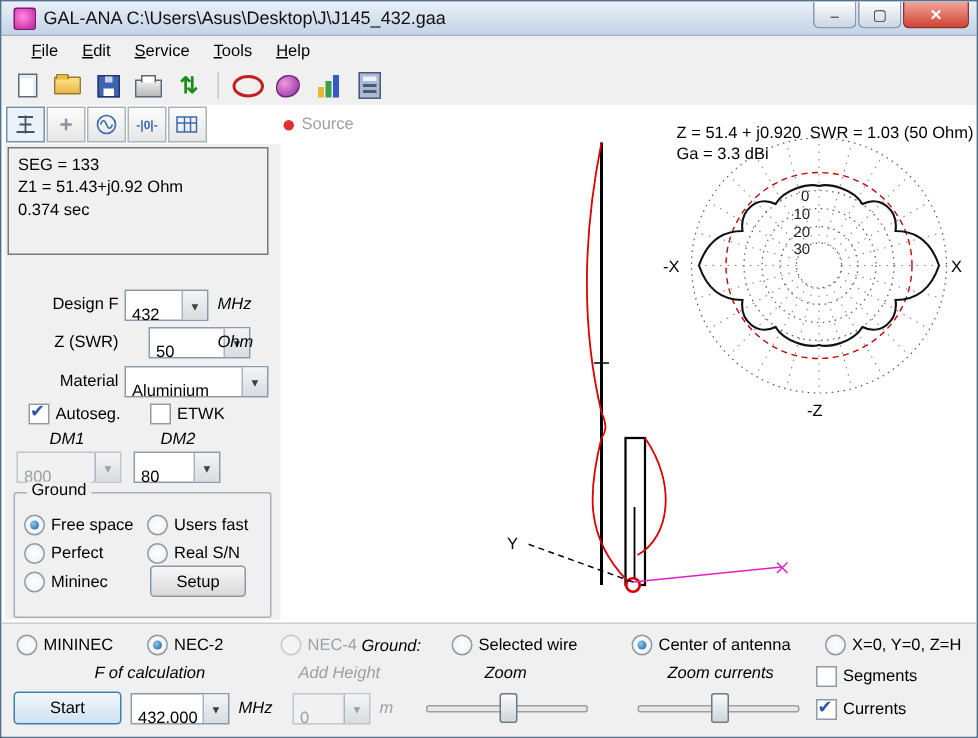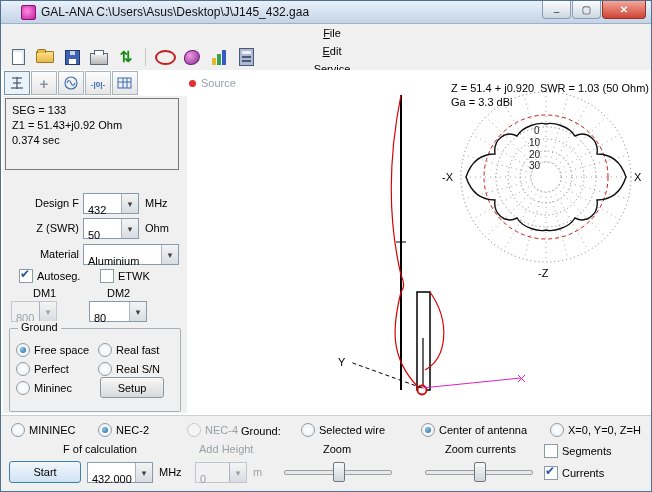--- a/index.html
+++ b/index.html
@@ -1,28 +1,28 @@
 <!DOCTYPE html>
 <html><head>
 <meta charset="utf-8">
 <style>
   html,body{margin:0;padding:0;background:#d8e0ea;font-family:"Liberation Sans",sans-serif;font-size:11px;color:#000;}
   .window{width:652px;height:492px;box-sizing:border-box;border:1px solid #50708f;background:#f0f0f0;position:relative;overflow:hidden;}
   
-  .titlebar{height:22px;background:linear-gradient(#e9f1f9,#c3d3e6);border-bottom:1px solid #9db1c6;display:flex;align-items:center;padding:0 20px;position:relative;}
+  .titlebar{height:22px;background:linear-gradient(#e9f1f9,#c3d3e6);border-bottom:1px solid #9db1c6;display:flex;align-items:center;padding:0 8px;position:relative;}
   .i-app{width:13px;height:13px;border-radius:2px;background:radial-gradient(circle at 40% 40%,#ff8ae0,#c020a0);border:1px solid #8a1070;margin-right:5px;flex:0 0 auto;}
   .title-text{font-size:12px;color:#111;white-space:nowrap;overflow:hidden;}
   .win-btns{position:absolute;top:0;right:5px;display:flex;}
   .wbtn{height:17px;border:1px solid #8a9cb0;border-top:none;border-radius:0 0 4px 4px;background:linear-gradient(#fdfdfd,#ccd7e3);margin-left:1px;display:flex;align-items:center;justify-content:center;font-size:10px;color:#333;width:27px;}
   .wbtn.min::before{content:"\2013";margin-top:4px;}
   .wbtn.max::before{content:"\25A2";}
   .wbtn.close{width:42px;background:linear-gradient(#f3a79b,#cf4434);color:#fff;border-color:#8f3327;}
   .wbtn.close::before{content:"\2715";font-weight:bold;}
   
-  .menubar{height:20px;display:flex;align-items:center;padding-left:12px;background:#f0f0f0;flex-direction:column;}
+  .menubar{height:20px;display:flex;align-items:center;padding-left:12px;background:#f0f0f0;}
   .menu-item{padding:3px 8px;cursor:default;}
   .menu-item::first-letter{text-decoration:underline;}
   
   .toolbar{height:26px;display:flex;align-items:center;padding-left:5px;gap:3px;background:#f0f0f0;}
   .tool{width:24px;height:22px;display:flex;align-items:center;justify-content:center;}
   .tsep{width:1px;height:18px;background:#c6c6c6;margin:0 4px;}
   .i-page{width:11px;height:14px;background:#fff;border:1px solid #5a6a7a;box-shadow:inset -2px 2px 0 #e4ecf4;}
   .i-folder{width:16px;height:10px;background:linear-gradient(#ffe08a,#e8b84a);border:1px solid #9a7a20;border-radius:1px;position:relative;}
   .i-folder::before{content:"";position:absolute;top:-3px;left:0;width:7px;height:3px;background:#e8b84a;border:1px solid #9a7a20;border-bottom:none;border-radius:2px 2px 0 0;}
   .i-floppy{width:13px;height:13px;background:#3f62b5;border:1px solid #22386a;position:relative;}
@@ -54,21 +54,21 @@
   .tab{width:26px;height:24px;border:1px solid #aab4bd;background:linear-gradient(#fcfcfc,#e6e6e6);display:flex;align-items:center;justify-content:center;margin-right:1px;box-sizing:border-box;}
   .tab.active{background:#eaf2fa;border-color:#7a92a8;}
   .icon-plus::before{content:"+";font-size:15px;color:#8a94a0;font-weight:bold;}
   .icon-filter::before{content:"-|0|-";font-size:8px;font-weight:bold;color:#3a6ab0;letter-spacing:0;}
   .source-ind{position:absolute;left:188px;top:7px;display:flex;align-items:center;gap:5px;}
   .source-dot{width:7px;height:7px;border-radius:50%;background:#e03030;}
   .source-lbl{color:#9aa0a6;}
   
   .left-panel{position:absolute;left:2px;top:26px;width:184px;height:317px;background:#f0f0f0;}
   .info-box{position:absolute;left:2px;top:2px;width:174px;height:72px;border:1px solid #787878;padding:4px 6px;box-sizing:border-box;line-height:15px;background:#f0f0f0;white-space:nowrap;}
-  .lbl{position:absolute;white-space:nowrap;}
+  .lbl{position:absolute;white-space:nowrap;font-style:italic;}
   .rlbl{position:absolute;width:62px;text-align:right;white-space:nowrap;}
   .combo{position:absolute;height:21px;box-sizing:border-box;border:1px solid #8a9aad;background:#fff;display:flex;align-items:center;}
   .combo .cval{flex:1;padding:0 4px;overflow:hidden;white-space:nowrap;margin-top:12px;}
   .combo .carrow{width:16px;align-self:stretch;border-left:1px solid #aab4c0;background:linear-gradient(#f4f4f4,#d8dde2);display:flex;align-items:center;justify-content:center;}
   .combo .carrow::before{content:"\25BE";font-size:9px;color:#404040;}
   .combo.dis{background:#f1f1f1;color:#9aa0a4;border-color:#c0c6cc;}
   .combo.dis .carrow::before{color:#9aa0a4;}
   .opt{position:absolute;display:flex;align-items:center;gap:4px;white-space:nowrap;}
   .rb{position:relative;width:12px;height:12px;border:1px solid #8e9aa4;border-radius:50%;background:radial-gradient(#fff,#e9edf0);flex:0 0 auto;box-sizing:content-box;}
   .rb.checked::after{content:"";position:absolute;left:3px;top:3px;width:6px;height:6px;border-radius:50%;background:radial-gradient(circle at 35% 35%,#8cc8ea,#1f5d9a);}
@@ -255,21 +255,21 @@
       </div>
 
       <span class="rlbl" style="left:14px;top:101px">Design F</span>
       <div class="combo" style="left:80px;top:97px;width:56px">
         <span class="cval">432</span>
           <span class="carrow"></span>
       </div>
       <span class="lbl" style="left:142px;top:101px">MHz</span>
 
       <span class="rlbl" style="left:14px;top:126px">Z (SWR)</span>
-      <div class="combo" style="left:80px;top:122px;width:56px">
+      <div class="combo" style="left:96px;top:122px;width:68px">
         <span class="cval">50</span>
           <span class="carrow"></span>
       </div>
       <span class="lbl" style="left:142px;top:126px">Ohm</span>
 
       <span class="rlbl" style="left:14px;top:152px">Material</span>
       <div class="combo" style="left:80px;top:148px;width:96px">
         <span class="cval">Aluminium</span>
           <span class="carrow"></span>
       </div>
@@ -278,38 +278,38 @@
         <span class="cb checked"></span>
         <span>Autoseg.</span>
       </div>
       <div class="opt" style="left:97px;top:173px">
         <span class="cb"></span>
         <span>ETWK</span>
       </div>
 
       <span class="lbl" style="left:30px;top:191px">DM1</span>
       <span class="lbl" style="left:104px;top:191px">DM2</span>
-      <div class="combo dis" style="left:8px;top:205px;width:46px">
+      <div class="combo dis" style="left:8px;top:205px;width:70px">
         <span class="cval">800</span>
           <span class="carrow"></span>
       </div>
       <div class="combo" style="left:86px;top:205px;width:58px">
         <span class="cval">80</span>
           <span class="carrow"></span>
       </div>
 
       <div class="groupbox">
         <span class="grouplegend">Ground</span>
         <div class="opt" style="left:6px;top:14px">
           <span class="rb checked"></span>
           <span>Free space</span>
         </div>
         <div class="opt" style="left:88px;top:14px">
           <span class="rb"></span>
-          <span>Real fast</span>
+          <span>Users fast</span>
         </div>
         <div class="opt" style="left:6px;top:33px">
           <span class="rb"></span>
           <span>Perfect</span>
         </div>
         <div class="opt" style="left:88px;top:33px">
           <span class="rb"></span>
           <span>Real S/N</span>
         </div>
         <div class="opt" style="left:6px;top:52px">

